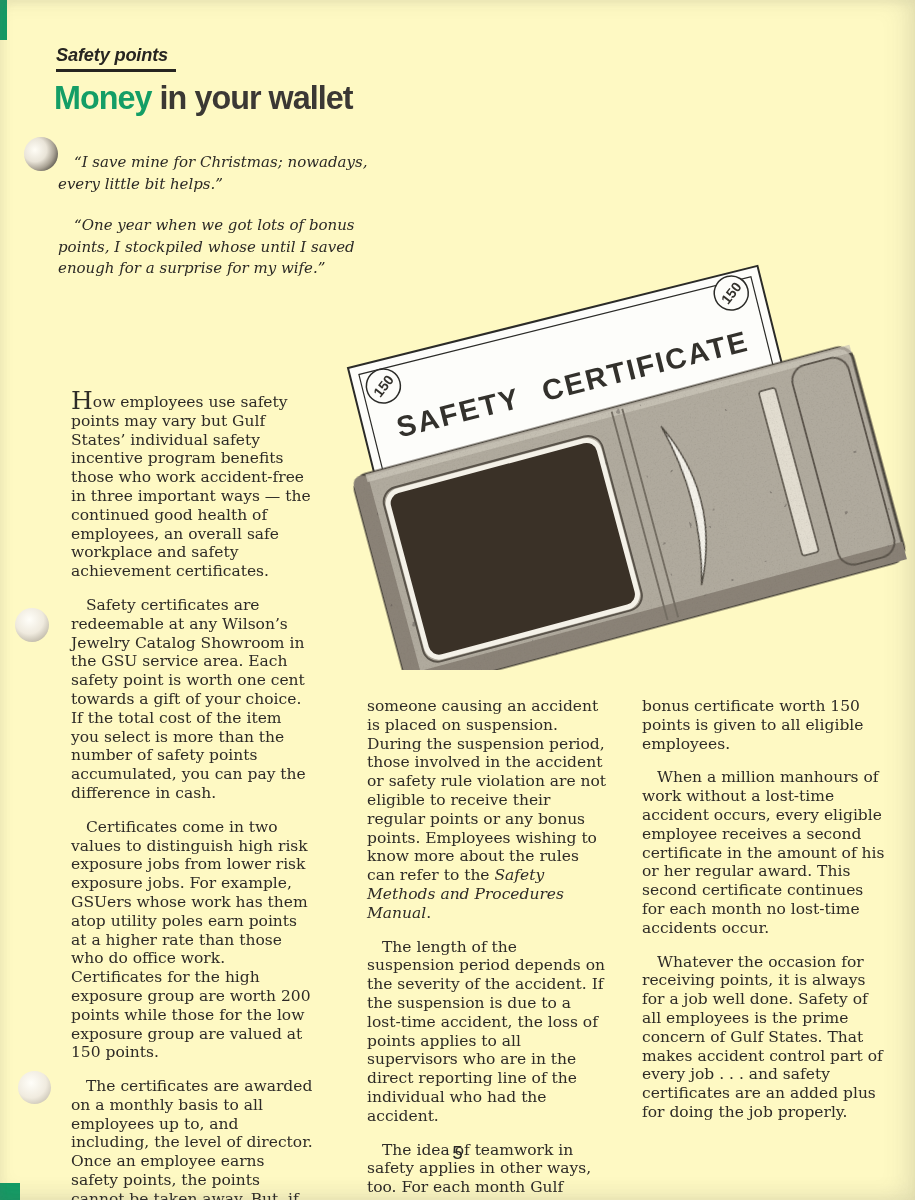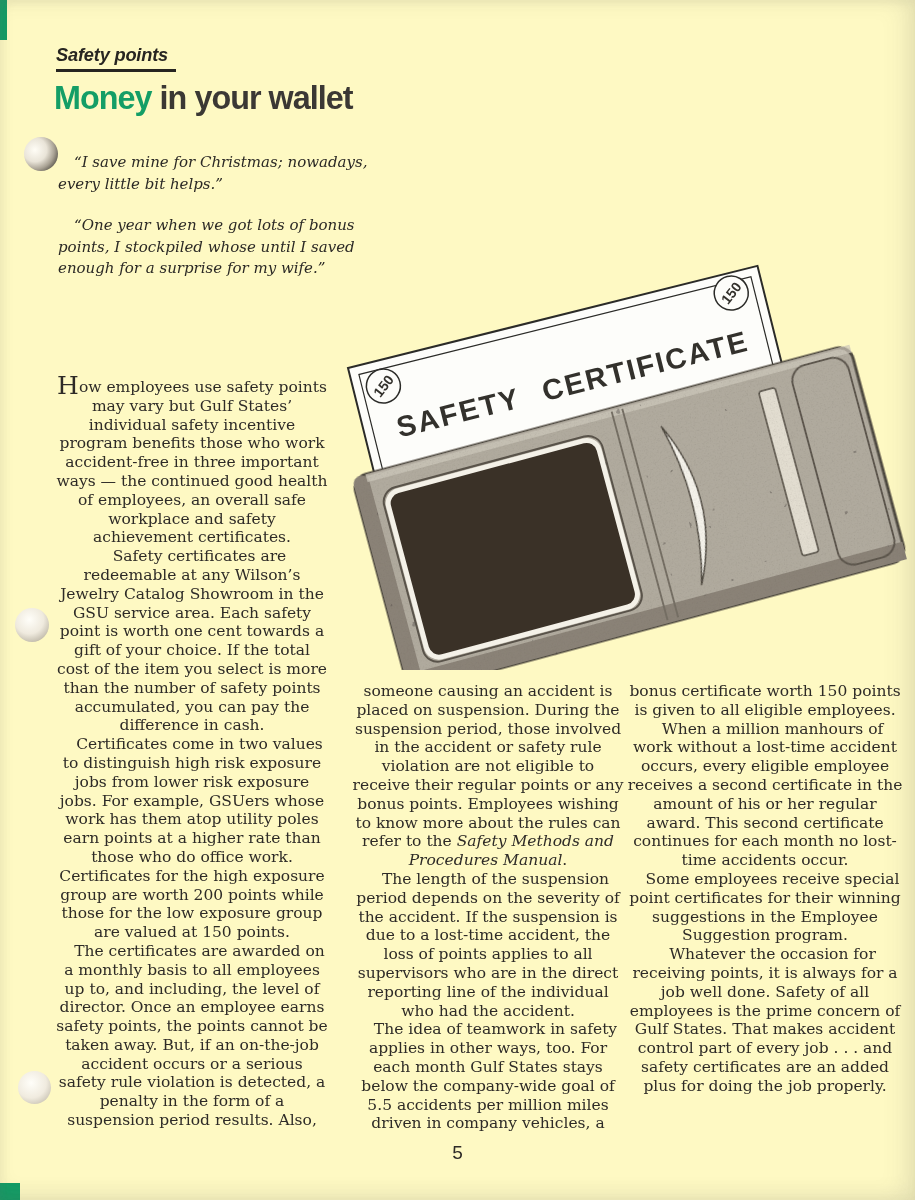--- a/index.html
+++ b/index.html
@@ -36,21 +36,21 @@
   .pearl-2{left:15px;top:608px;width:34px;height:34px;
     background:radial-gradient(circle at 42% 34%,#fffef9 0%,#efeade 48%,#c8c2b3 74%,#8d887c 95%);}
   .pearl-3{left:18px;top:1071px;width:33px;height:33px;
     background:radial-gradient(circle at 40% 36%,#fffef9 0%,#f0ebdf 52%,#cfc9ba 78%,#9a9488 97%);}
   .quotes{position:absolute;left:58px;top:152px;width:345px;}
   .quotes p{
     margin:0 0 20px 0;text-indent:16px;
     font-style:italic;font-size:15px;line-height:21.5px;color:#2b2925;
   }
   .col{position:absolute;font-size:15.5px;line-height:18.8px;color:#2e2b27;}
-  .col p{margin:0;text-align:center;}
+  .col p{margin:15px;}
   .col p.ind{text-indent:15px;}
   .col i{font-style:italic;}
   .dc{font-size:25px;line-height:0;vertical-align:-2px;}
   .col-left{left:56px;top:378px;width:272px;}
   .col-mid{left:352px;top:682px;width:272px;}
   .col-right{left:627px;top:682px;width:276px;}
   .illus{position:absolute;left:340px;top:250px;width:570px;height:420px;}
   .pageno{
     position:absolute;left:0;top:1142px;width:915px;text-align:center;
     font-family:"Liberation Sans",sans-serif;font-size:19px;color:#2e2b27;
@@ -146,18 +146,17 @@
       <p class="ind"><span>The certificates are awarded on a monthly basis to all employees up to, and including, the level of director. Once an employee earns safety points, the points cannot be taken away. But, if an on-the-job accident occurs or a serious safety rule violation is detected, a penalty in the form of a suspension period results. Also,</span></p>
     </div>
   <div class="col col-mid">
       <p><span>someone causing an accident is placed on suspension. During the suspension period, those involved in the accident or safety rule violation are not eligible to receive their regular points or any bonus points. Employees wishing to know more about the rules can refer to the </span><i>Safety Methods and Procedures Manual</i><span>.</span></p>
       <p class="ind"><span>The length of the suspension period depends on the severity of the accident. If the suspension is due to a lost-time accident, the loss of points applies to all supervisors who are in the direct reporting line of the individual who had the accident.</span></p>
       <p class="ind"><span>The idea of teamwork in safety applies in other ways, too. For each month Gulf States stays below the company-wide goal of 5.5 accidents per million miles driven in company vehicles, a</span></p>
     </div>
   <div class="col col-right">
       <p><span>bonus certificate worth 150 points is given to all eligible employees.</span></p>
       <p class="ind"><span>When a million manhours of work without a lost-time accident occurs, every eligible employee receives a second certificate in the amount of his or her regular award. This second certificate continues for each month no lost-time accidents occur.</span></p>
-      <p class="ind"><span>Some employees receive special point certificates for their winning suggestions in the Employee Suggestion program.</span></p>
       <p class="ind"><span>Whatever the occasion for receiving points, it is always for a job well done. Safety of all employees is the prime concern of Gulf States. That makes accident control part of every job . . . and safety certificates are an added plus for doing the job properly.</span></p>
     </div>
 
   <div class="pageno">5</div>
 </div>
 
 </body></html>

